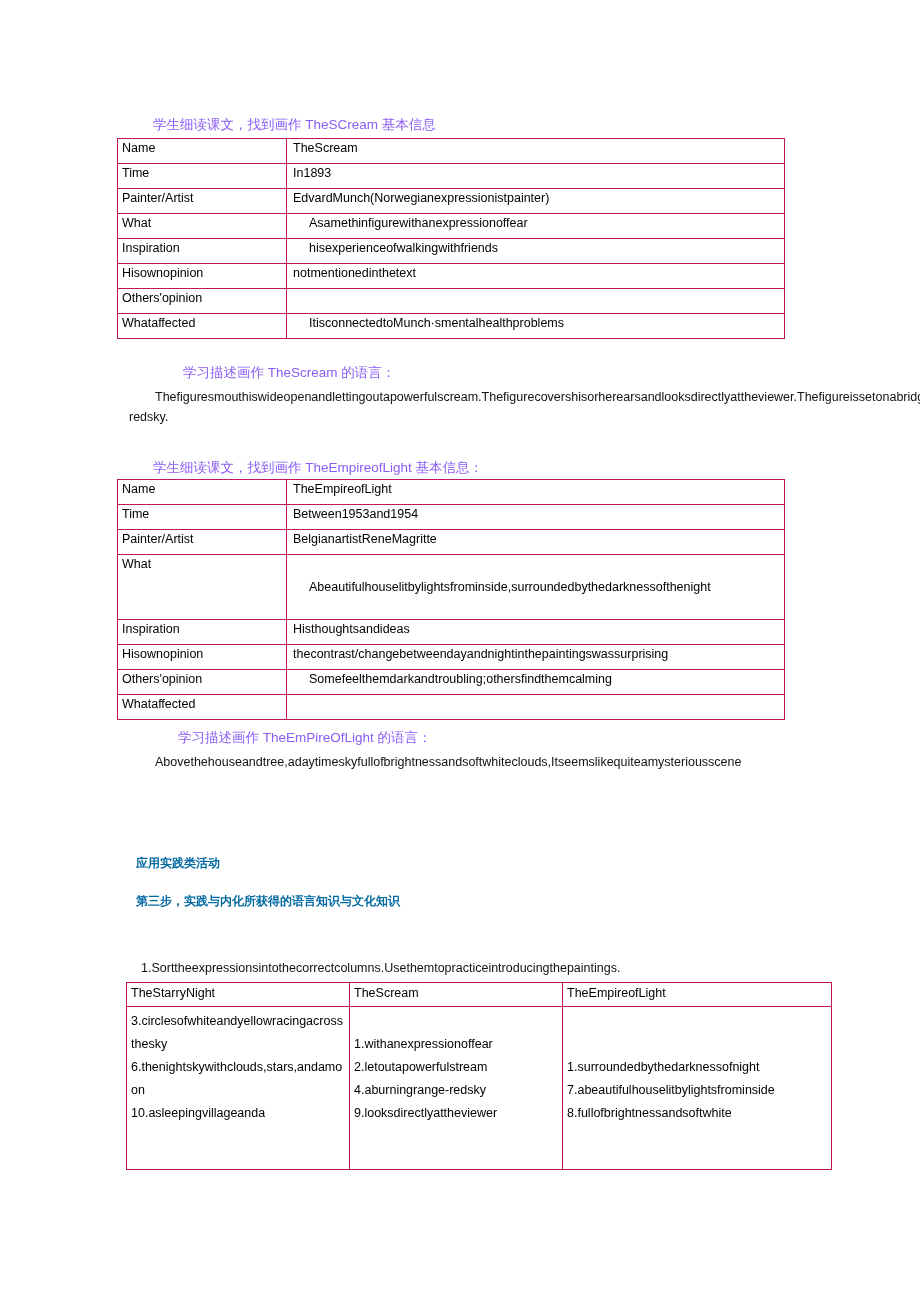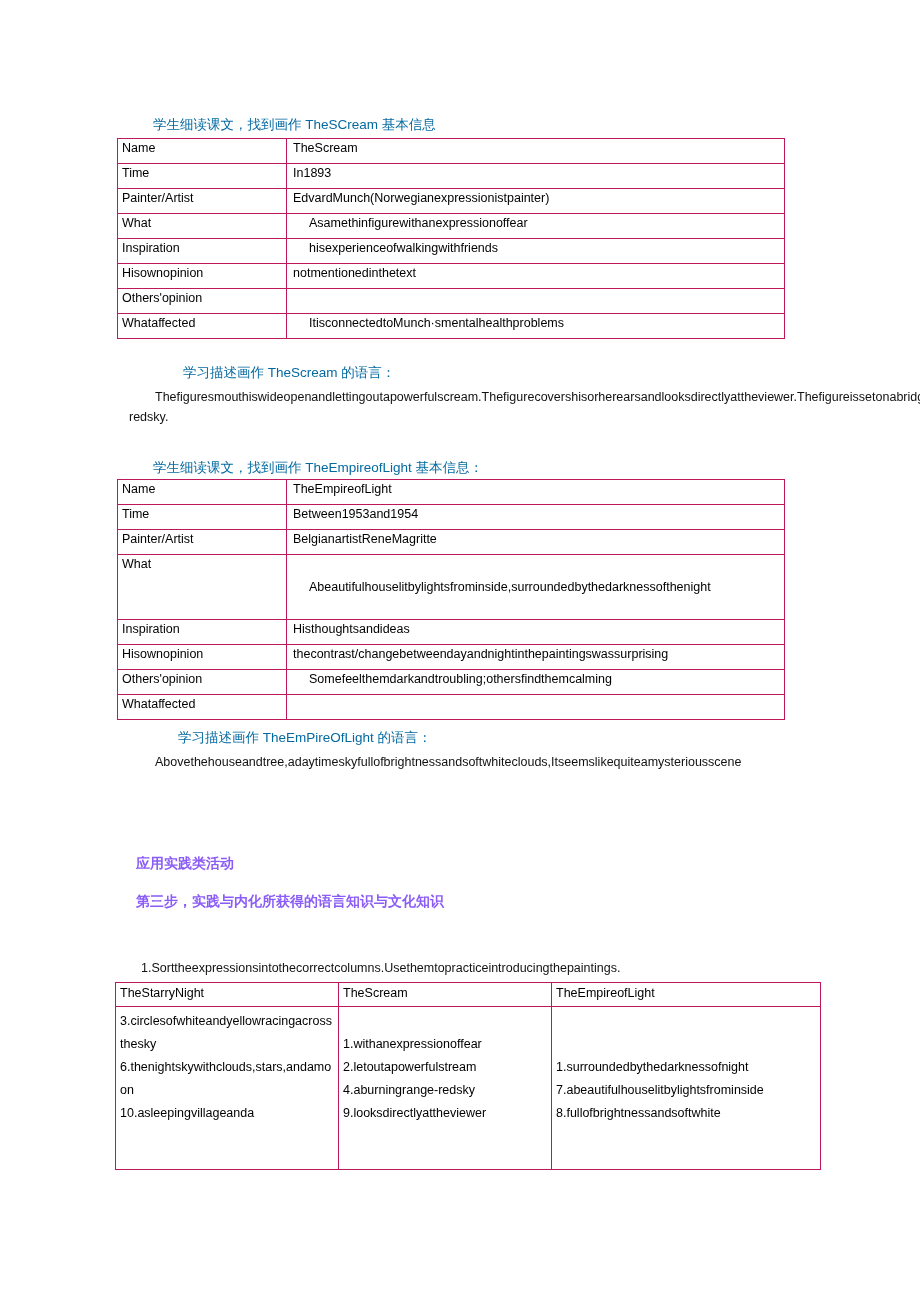--- a/index.html
+++ b/index.html
@@ -22,36 +22,36 @@
     width: 920px;
     height: 1301px;
     background: #fff;
   }
 
   
   .cap {
     position: absolute;
     font-size: 13.5px;
     line-height: 18px;
-    color: #0369a1;
+    color: #8b5cf6;
     white-space: nowrap;
   }
   .para {
     position: absolute;
     font-size: 12.5px;
     line-height: 20px;
     color: #111;
     text-align: justify;
   }
   .bold-head {
     position: absolute;
-    font-size: 14px;
+    font-size: 12px;
     font-weight: bold;
     line-height: 18px;
-    color: #8b5cf6;
+    color: #0369a1;
     white-space: nowrap;
   }
   .indent1 { text-indent: 26px; }
 
   
   table.doc {
     position: absolute;
     border-collapse: collapse;
     table-layout: fixed;
     font-size: 12.5px;
@@ -74,21 +74,21 @@
   #table-scream .c1 { width: 160px; }
 
   
   #table-empire { left: 117px; top: 479px; width: 668px; }
   #table-empire td { height: 20px; }
   #table-empire .c1 { width: 160px; }
   #table-empire tr.tall td { height: 60px; }
   #table-empire tr.tall td.val-ind { vertical-align: middle; }
 
   
-  #table-sort { left: 115px; top: 982px; width: 678px; }
+  #table-sort { left: 126px; top: 982px; width: 678px; }
   #table-sort .s1 { width: 214px; }
   #table-sort .s2 { width: 204px; }
   #table-sort .s3 { width: 260px; }
   #table-sort td { padding: 3px 4px; }
   #table-sort tr.hdr td { height: 17px; }
   #table-sort tr.body td { height: 110px; }
   #table-sort tr.tail td { height: 48px; }
   #table-sort .lines { line-height: 23px; }
   #table-sort .pad-mid { padding-top: 26px; }
   #table-sort .pad-low { padding-top: 49px; }

